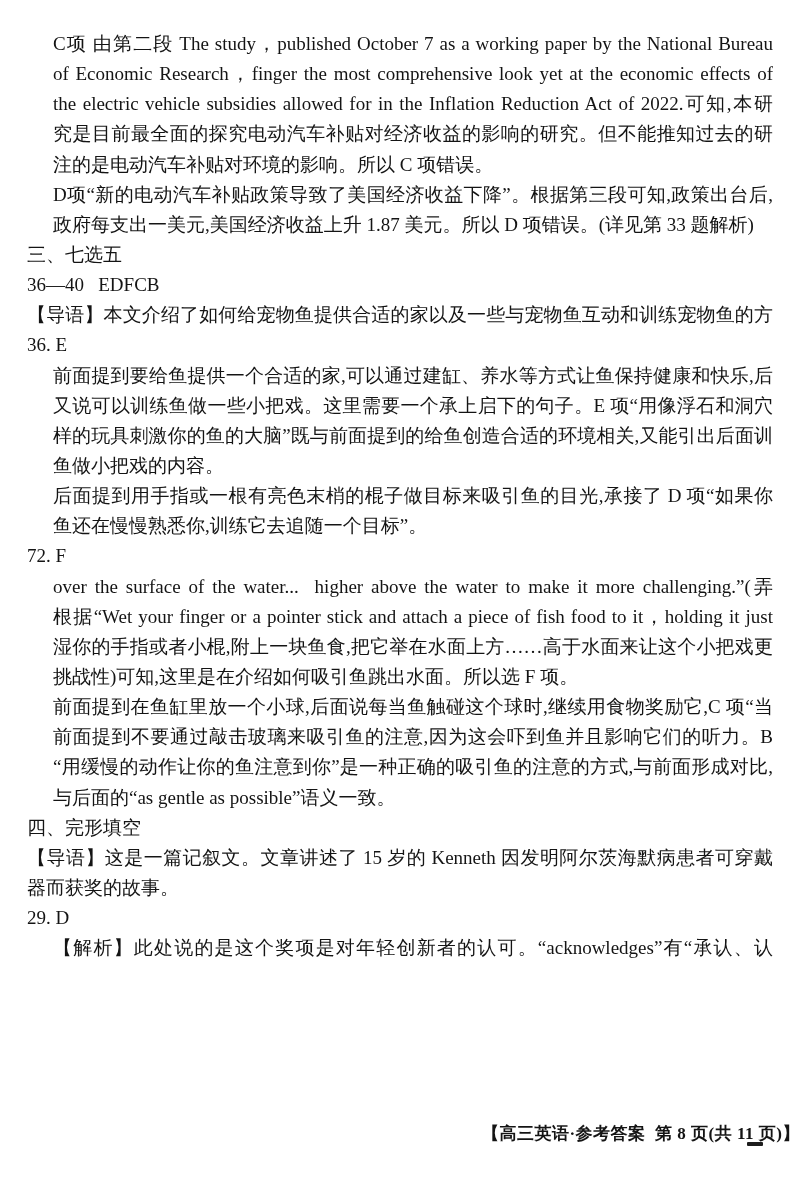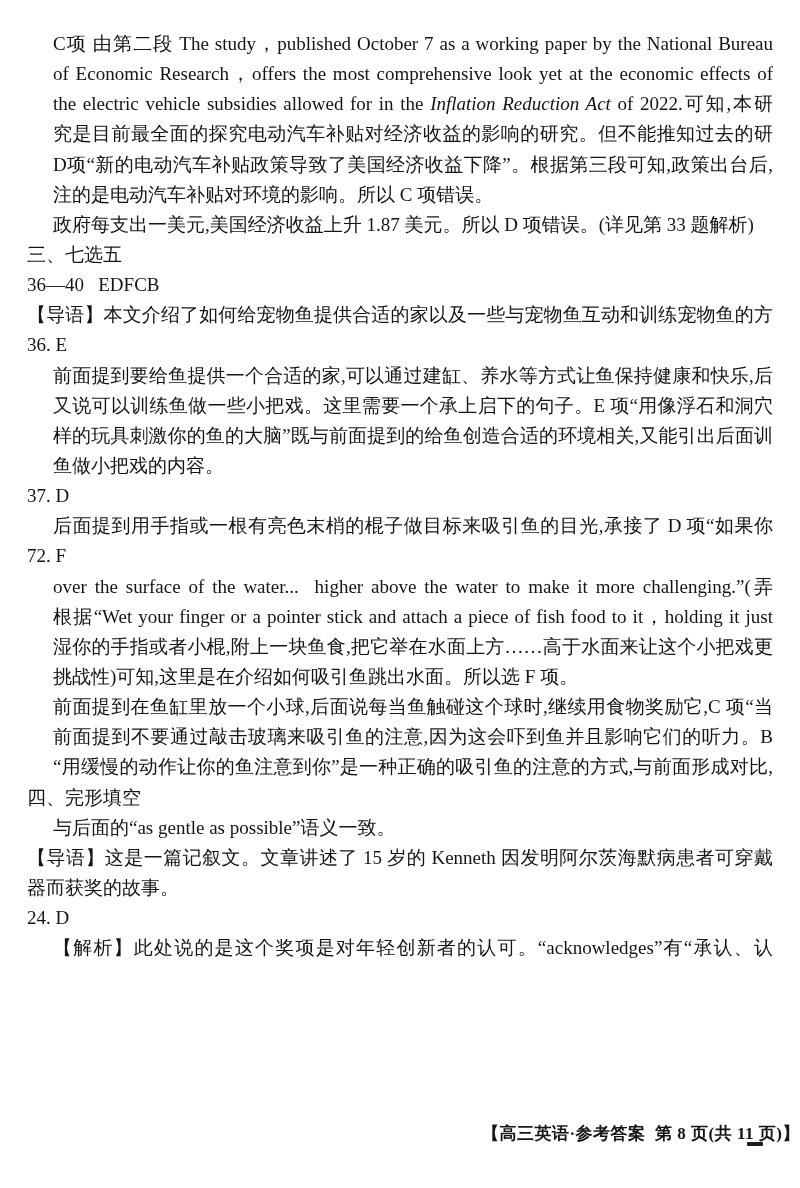--- a/index.html
+++ b/index.html
@@ -19,21 +19,21 @@
     width: 746px;
   }
   .line {
     height: 30.15px;
     line-height: 30.15px;
     font-size: 19px;
     overflow: hidden;
   }
   .ind { padding-left: 26px; }
   .just { text-align: justify; text-align-last: justify; }
-  .it { font-style: italic; }
+  .it { }
   #footer {
     position: absolute;
     left: 0;
     top: 1122px;
     width: 100%;
     text-align: right;
     font-size: 17px;
     font-weight: 600;
     letter-spacing: 0.5px;
   }
@@ -45,49 +45,49 @@
     height: 4px;
     background: #1d1d1d;
     border-radius: 1px;
   }
 </style>
 </head>
 <body>
 
 <main id="doc">
     <div class="line ind just"><span>C项 由第二段 The study，published October 7 as a working paper by the National Bureau</span></div>
-    <div class="line ind just"><span>of Economic Research，offers the most comprehensive look yet at the economic effects of</span></div>
+    <div class="line ind just"><span>of Economic Research，finger the most comprehensive look yet at the economic effects of</span></div>
     <div class="line ind just"><span>the electric vehicle subsidies allowed for in the </span><span class="it">Inflation Reduction Act</span><span> of 2022.可知,本研</span></div>
     <div class="line ind just"><span>究是目前最全面的探究电动汽车补贴对经济收益的影响的研究。但不能推知过去的研究关</span></div>
+    <div class="line ind"><span>注的是电动汽车补贴对环境的影响。所以 C 项错误。</span></div>
     <div class="line ind just"><span>D项“新的电动汽车补贴政策导致了美国经济收益下降”。根据第三段可知,政策出台后,</span></div>
-    <div class="line ind"><span>注的是电动汽车补贴对环境的影响。所以 C 项错误。</span></div>
     <div class="line ind"><span>政府每支出一美元,美国经济收益上升 1.87 美元。所以 D 项错误。(详见第 33 题解析)</span></div>
     <div class="line"><span>三、七选五</span></div>
     <div class="line"><span>36—40&nbsp;&nbsp;&nbsp;EDFCB</span></div>
     <div class="line just"><span>【导语】本文介绍了如何给宠物鱼提供合适的家以及一些与宠物鱼互动和训练宠物鱼的方法。</span></div>
     <div class="line"><span>36. E</span></div>
     <div class="line ind just"><span>前面提到要给鱼提供一个合适的家,可以通过建缸、养水等方式让鱼保持健康和快乐,后面</span></div>
     <div class="line ind just"><span>又说可以训练鱼做一些小把戏。这里需要一个承上启下的句子。E 项“用像浮石和洞穴这</span></div>
     <div class="line ind just"><span>样的玩具刺激你的鱼的大脑”既与前面提到的给鱼创造合适的环境相关,又能引出后面训练</span></div>
     <div class="line ind"><span>鱼做小把戏的内容。</span></div>
-    <div class="line"><span>37. D</span></div>
     <div class="line ind just"><span>后面提到用手指或一根有亮色末梢的棍子做目标来吸引鱼的目光,承接了 D 项“如果你的</span></div>
+    <div class="line ind"><span>鱼还在慢慢熟悉你,训练它去追随一个目标”。</span></div>
     <div class="line"><span>72. F</span></div>
     <div class="line ind just"><span>over the surface of the water...&nbsp;&nbsp;higher above the water to make it more challenging.”(弄</span></div>
     <div class="line ind just"><span>根据“Wet your finger or a pointer stick and attach a piece of fish food to it，holding it just</span></div>
     <div class="line ind just"><span>湿你的手指或者小棍,附上一块鱼食,把它举在水面上方……高于水面来让这个小把戏更有</span></div>
     <div class="line ind"><span>挑战性)可知,这里是在介绍如何吸引鱼跳出水面。所以选 F 项。</span></div>
     <div class="line ind just"><span>前面提到在鱼缸里放一个小球,后面说每当鱼触碰这个球时,继续用食物奖励它,C 项“当鱼</span></div>
     <div class="line ind just"><span>前面提到不要通过敲击玻璃来吸引鱼的注意,因为这会吓到鱼并且影响它们的听力。B 项</span></div>
     <div class="line ind just"><span>“用缓慢的动作让你的鱼注意到你”是一种正确的吸引鱼的注意的方式,与前面形成对比,也</span></div>
+    <div class="line ind"><span>与后面的“as gentle as possible”语义一致。</span></div>
     <div class="line"><span>四、完形填空</span></div>
-    <div class="line ind"><span>与后面的“as gentle as possible”语义一致。</span></div>
     <div class="line just"><span>【导语】这是一篇记叙文。文章讲述了 15 岁的 Kenneth 因发明阿尔茨海默病患者可穿戴的传感</span></div>
     <div class="line"><span>器而获奖的故事。</span></div>
-    <div class="line"><span>24. D</span></div>
+    <div class="line"><span>29. D</span></div>
     <div class="line ind just"><span>【解析】此处说的是这个奖项是对年轻创新者的认可。“acknowledges”有“承认、认可”的意</span></div>
   </main>
 
 <div id="footer">
   <span>【高三英语·参考答案&nbsp;&nbsp;第 8 页(共 11 页)】</span>
 </div>
 
 <div id="scan-dash"></div>
 
 </body></html>

